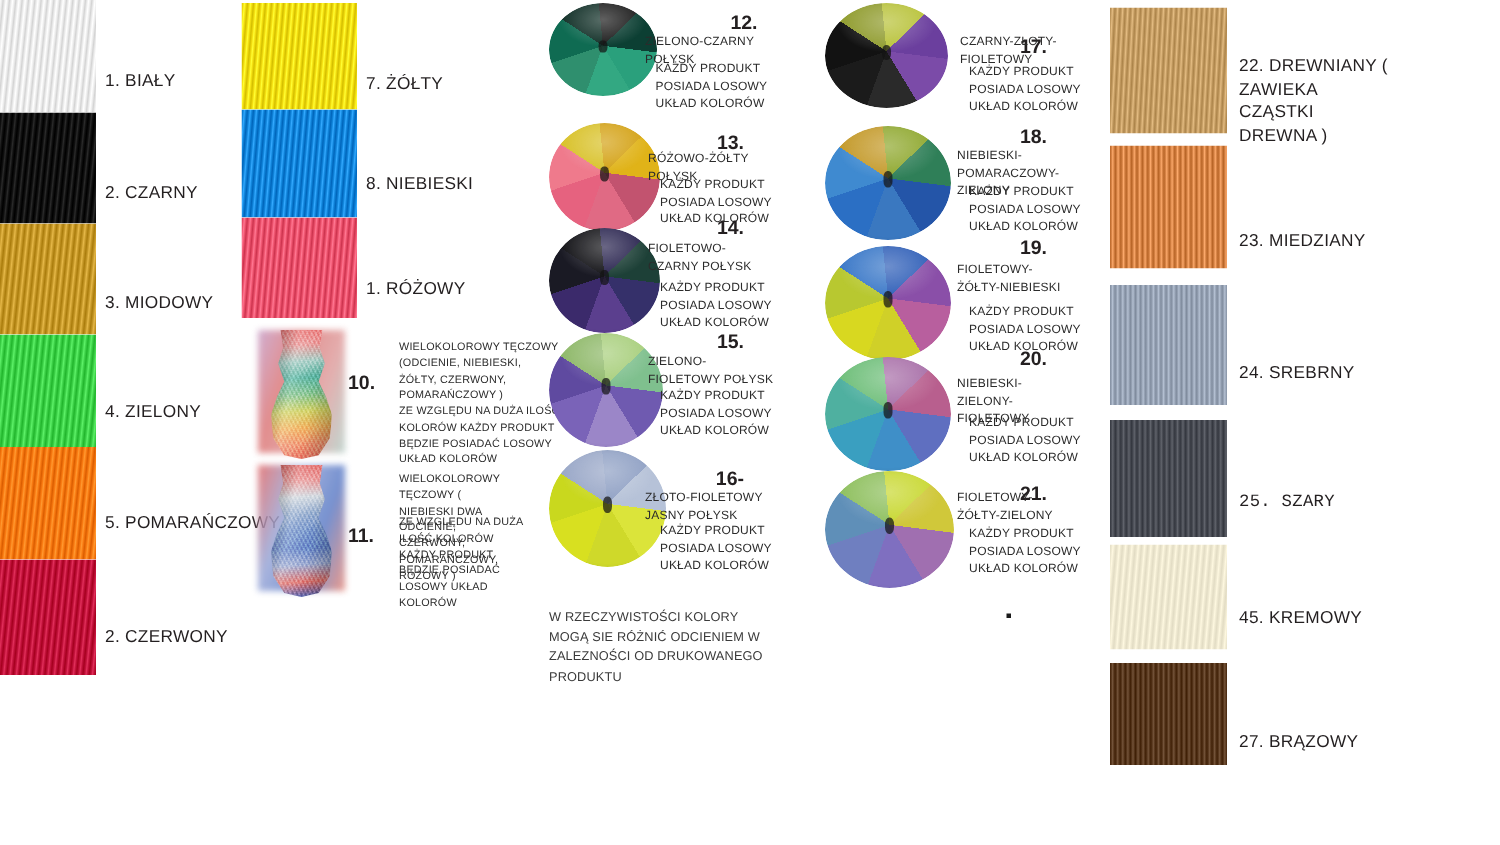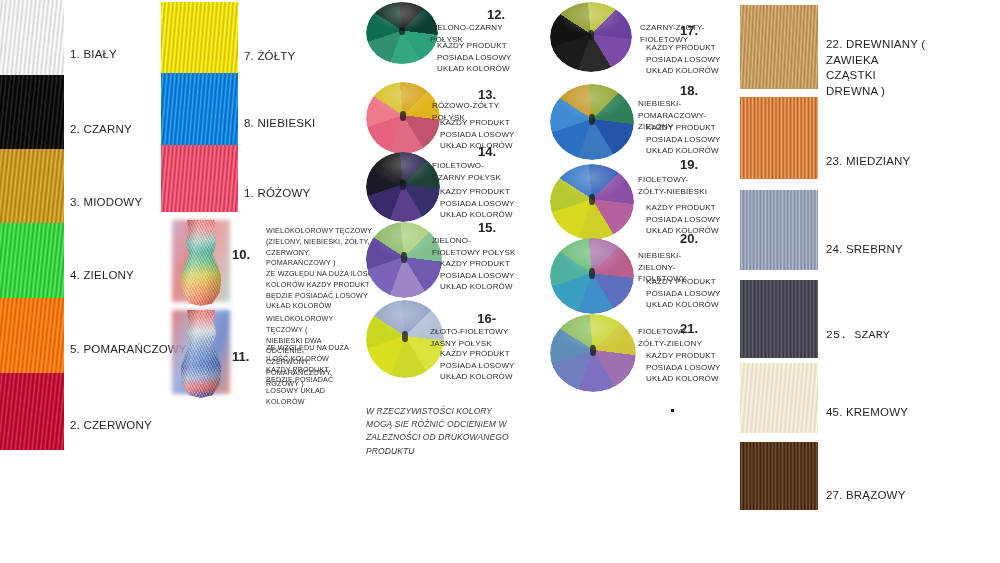--- a/index.html
+++ b/index.html
@@ -66,21 +66,20 @@
   .desc.small {
     font-size: 7.2px;
     line-height: 1.5;
   }
   .note {
     position: absolute;
     color: #3a3a3a;
     font-size: 8.5px;
     line-height: 1.55;
     letter-spacing: .1px;
-    font-style: italic;
   }
   .tiny-dot {
     position: absolute;
     width: 3px; height: 3px;
     background: #1a1a1a;
   }
 
   
   .sphere {
     position: absolute;
@@ -163,21 +162,21 @@
 
   <div id="col2b">
       <div class="vase" style="left:170px; top:218px; width:62px; height:90px;">
         <div style="position:absolute; left:2px; top:2px; width:58px; height:82px;background: linear-gradient(110deg,#c9a0c8,#dd7a7a,#e0a0a0,#b7d0c8); filter: blur(2.2px); opacity:.85;"></div>
         <div style="position:absolute; left:10.540000000000001px; top:2px; width:40.92px; height:86px;background: linear-gradient(176deg,#e76a6a,#e88f8f,#9fc9c0,#4fae9a,#7fc08a,#cfd060,#f0b05a,#ef8f6a,#e56a5a);clip-path: polygon(16% 0%, 84% 0%, 80% 14%, 88% 26%, 78% 40%, 90% 52%, 100% 66%, 96% 84%, 78% 97%, 50% 100%, 22% 97%, 4% 84%, 0% 66%, 10% 52%, 22% 40%, 12% 26%, 20% 14%);">
           <div style="position:absolute; inset:0;background: repeating-linear-gradient(62deg, rgba(255,255,255,.25) 0 1px, rgba(0,0,0,.12) 1px 2.4px),repeating-linear-gradient(-62deg, rgba(255,255,255,.14) 0 1px, rgba(0,0,0,.08) 1px 2.8px);mix-blend-mode: overlay;"></div>
           <div style="position:absolute; inset:0;background: linear-gradient(100deg, rgba(0,0,0,.34) 0%, rgba(255,255,255,.26) 34%, rgba(255,255,255,.05) 62%, rgba(0,0,0,.30) 100%);"></div>
         </div>
       </div>
       <div class="num" style="left:232px; top:248px;">10.</div>
-      <div class="desc small" style="left:266px; top:226px; width:108px;">WIELOKOLOROWY TĘCZOWY (ZIELONY, NIEBIESKI, ŻÓŁTY, CZERWONY, POMARAŃCZOWY )</div>
+      <div class="desc small" style="left:266px; top:226px; width:108px;">WIELOKOLOROWY TĘCZOWY (ODCIENIE, NIEBIESKI, ŻÓŁTY, CZERWONY, POMARAŃCZOWY )</div>
       <div class="desc small" style="left:266px; top:269px; width:118px;">ZE WZGLĘDU NA DUŻA ILOŚĆ KOLORÓW KAŻDY PRODUKT BĘDZIE POSIADAĆ  LOSOWY UKŁAD KOLORÓW</div>
       <div class="vase" style="left:170px; top:308px; width:62px; height:92px;">
         <div style="position:absolute; left:2px; top:2px; width:58px; height:84px;background: linear-gradient(110deg,#e06a6a,#9aa8d8,#5f7fc8,#e88a7a); filter: blur(2.2px); opacity:.85;"></div>
         <div style="position:absolute; left:10.540000000000001px; top:2px; width:40.92px; height:88px;background: linear-gradient(176deg,#e0605f,#e89090,#cfd6dd,#8fa8cc,#6f8fc8,#5f7fc4,#9aa8d0,#e0706a,#3f5fb8);clip-path: polygon(16% 0%, 84% 0%, 80% 14%, 88% 26%, 78% 40%, 90% 52%, 100% 66%, 96% 84%, 78% 97%, 50% 100%, 22% 97%, 4% 84%, 0% 66%, 10% 52%, 22% 40%, 12% 26%, 20% 14%);">
           <div style="position:absolute; inset:0;background: repeating-linear-gradient(62deg, rgba(255,255,255,.25) 0 1px, rgba(0,0,0,.12) 1px 2.4px),repeating-linear-gradient(-62deg, rgba(255,255,255,.14) 0 1px, rgba(0,0,0,.08) 1px 2.8px);mix-blend-mode: overlay;"></div>
           <div style="position:absolute; inset:0;background: linear-gradient(100deg, rgba(0,0,0,.34) 0%, rgba(255,255,255,.26) 34%, rgba(255,255,255,.05) 62%, rgba(0,0,0,.30) 100%);"></div>
         </div>
       </div>
       <div class="num" style="left:232px; top:350px;">11.</div>
       <div class="desc small" style="left:266px; top:314px; width:68px;">WIELOKOLOROWY TĘCZOWY ( NIEBIESKI DWA ODCIENIE, CZERWONY, POMARAŃCZOWY, RÓŻOWY )</div>

